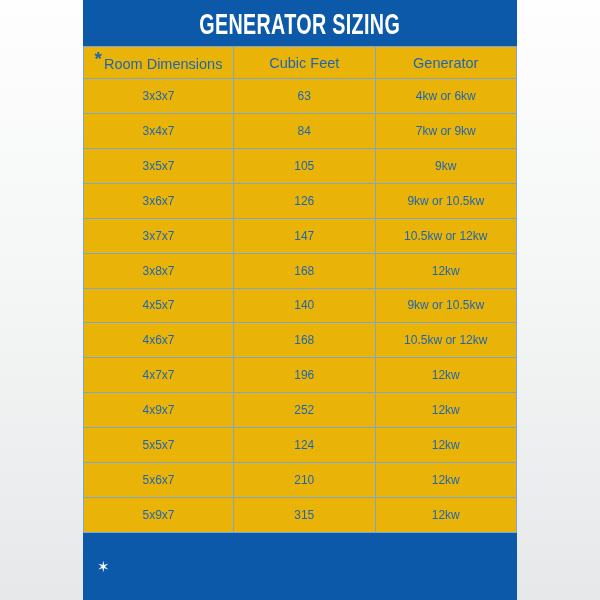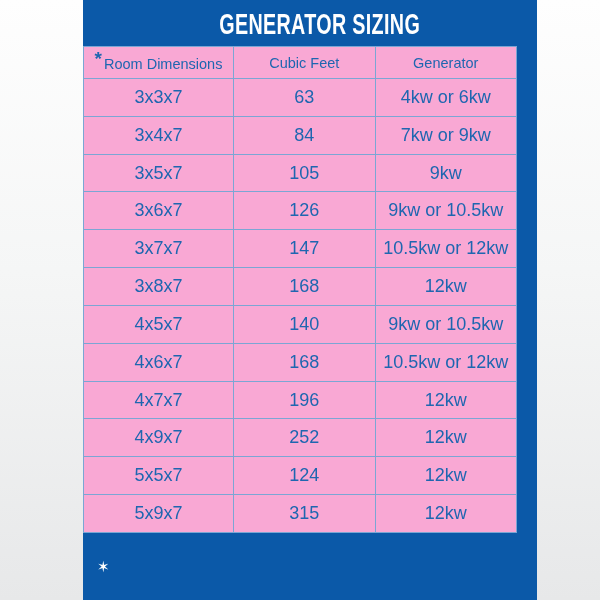--- a/index.html
+++ b/index.html
@@ -11,21 +11,20 @@
     background: linear-gradient(180deg, #fefefe 0%, #f5f6f6 45%, #e7e8e9 100%);
     font-family: "Liberation Sans", sans-serif;
   }
   .panel {
     position: absolute;
     left: 83px;
     top: 0;
     width: 434px;
     height: 600px;
     background: #0b59a8;
-    padding-left: 20px;
   }
   .title-band {
     height: 46px;
     display: flex;
     align-items: center;
     justify-content: center;
     padding-top: 2px;
     box-sizing: border-box;
   }
   .title {
@@ -38,37 +37,37 @@
     transform-origin: center;
   }
   .sizing-table {
     position: absolute;
     top: 46px;
     left: 0;
     width: 434px;
     height: 487px;
     border-collapse: collapse;
     table-layout: fixed;
-    background: #f9a8d4;
+    background: #eab308;
   }
   .sizing-table th,
   .sizing-table td {
     border: 1.5px solid #7ba6d4;
     text-align: center;
     vertical-align: middle;
     color: #1e66b0;
     padding: 0;
   }
   .sizing-table th {
     font-size: 14.5px;
     font-weight: normal;
     height: 31px;
   }
   .sizing-table td {
-    font-size: 18px;
+    font-size: 12px;
   }
   .col-dims { width: 150px; }
   .hdr-star {
     font-weight: bold;
     font-size: 19px;
     position: relative;
     top: -4px;
     margin-right: 2px;
   }
   .footnote {
@@ -175,20 +174,25 @@
     <td>252</td>
     <td>12kw</td>
   </tr>
 
   <tr>
     <td>5x5x7</td>
     <td>124</td>
     <td>12kw</td>
   </tr>
 
+  <tr>
+    <td>5x6x7</td>
+    <td>210</td>
+    <td>12kw</td>
+  </tr>
 
 
 
   <tr>
     <td>5x9x7</td>
     <td>315</td>
     <td>12kw</td>
   </tr>
 </tbody>
     </table>

